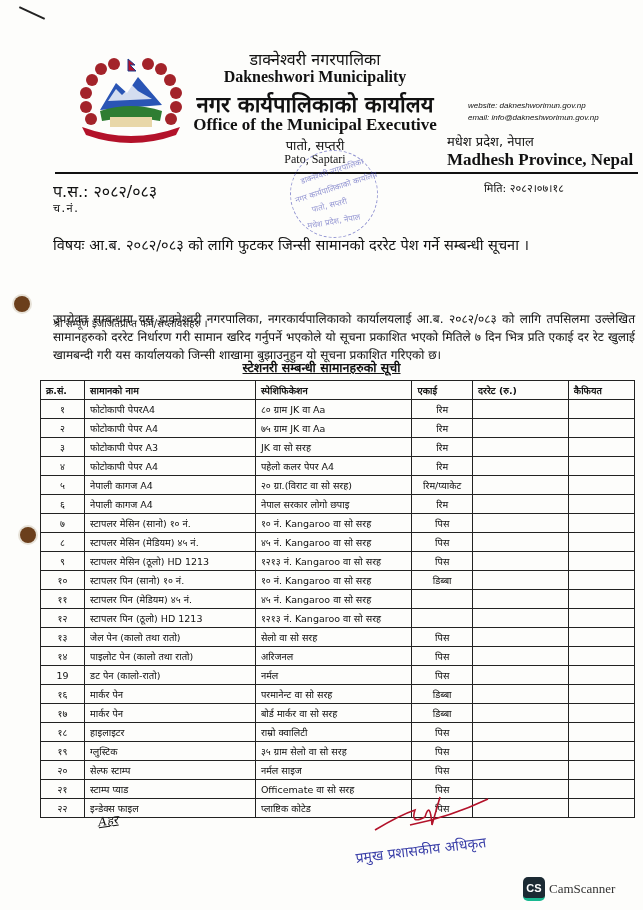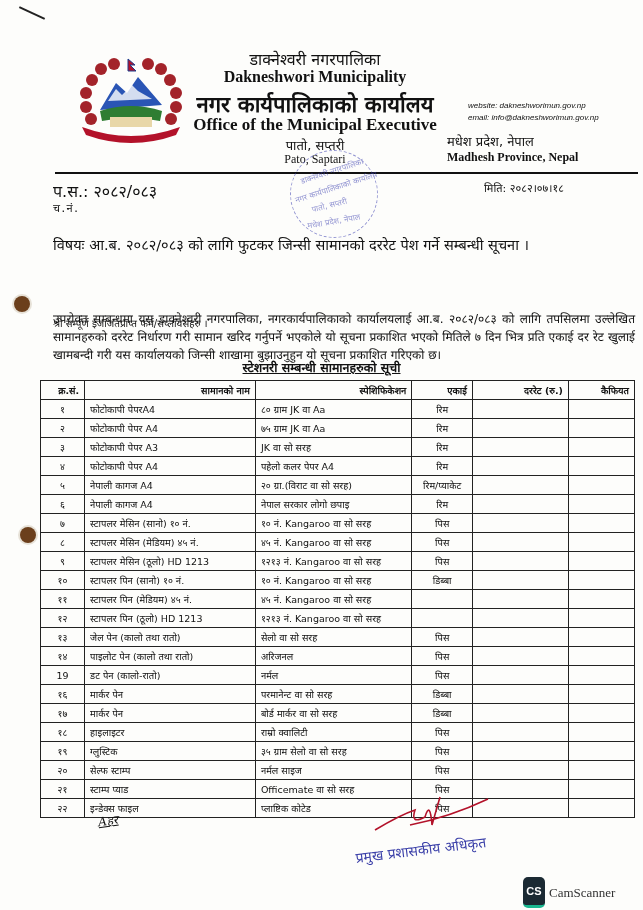--- a/index.html
+++ b/index.html
@@ -13,40 +13,40 @@
   .logo { position: absolute; left: 72px; top: 55px; width: 118px; height: 90px; }
   .hdr { position: absolute; text-align: center; left: 180px; width: 270px; }
   .h-np1 { top: 48px; font-size: 16px; font-family: "DejaVu Sans", sans-serif; }
   .h-en1 { top: 68px; font-size: 16px; font-weight: bold; }
   .h-np2 { top: 88px; font-size: 22px; font-weight: bold; font-family: "DejaVu Sans", sans-serif; }
   .h-en2 { top: 115px; font-size: 17px; font-weight: bold; }
   .h-np3 { top: 136px; font-size: 13px; font-family: "DejaVu Sans", sans-serif; }
   .h-en3 { top: 152px; font-size: 12px; }
   .contact { position: absolute; left: 447px; font-style: italic; font-size: 8px; font-family: "Liberation Sans", sans-serif; padding-left: 21px; }
   .prov-np { position: absolute; left: 447px; top: 132px; font-size: 13px; font-family: "DejaVu Sans", sans-serif; }
-  .prov-en { position: absolute; left: 447px; top: 150px; font-size: 12px; font-weight: bold; }
+  .prov-en { position: absolute; left: 447px; top: 150px; font-size: 17px; font-weight: bold; }
   .rule { position: absolute; left: 55px; top: 172px; width: 583px; height: 2px; background: #111; }
   .stamp { position: absolute; left: 290px; top: 150px; width: 86px; height: 86px; border-radius: 50%; border: 1.5px dashed #3b3fb0; opacity: .55; }
   .stamp span { position: absolute; color: #3b3fb0; font-size: 8px; font-family: "DejaVu Sans", sans-serif; white-space: nowrap; }
   .ref { position: absolute; left: 53px; top: 180px; font-size: 16px; font-family: "DejaVu Sans", sans-serif; }
   .chn { position: absolute; left: 53px; top: 200px; font-size: 11px; font-family: Liberation Mono, monospace; }
   .date { position: absolute; left: 484px; top: 180px; font-size: 11px; font-family: "DejaVu Sans", sans-serif; }
   .subject { position: absolute; left: 53px; top: 234px; width: 580px; font-size: 14.5px; font-family: "DejaVu Sans", sans-serif; white-space: nowrap; }
   .addressee { position: absolute; left: 53px; top: 280px; font-size: 10px; font-family: "DejaVu Sans", sans-serif; margin-top: 36px; }
   .body-text { position: absolute; left: 53px; top: 310px; width: 582px; font-size: 12px; line-height: 18px; font-family: "DejaVu Sans", sans-serif; text-align: justify; }
   .table-title { position: absolute; left: 0; width: 643px; top: 359px; text-align: center; font-size: 12.5px; font-weight: bold; font-family: "DejaVu Sans", sans-serif; text-decoration: underline; }
   table.items { position: absolute; left: 40px; top: 380px; width: 595px; border-collapse: collapse; font-family: "DejaVu Sans", sans-serif; font-size: 9.5px; }
   table.items th, table.items td { border: 1px solid #222; height: 18px; padding: 0 5px; }
-  table.items th { font-weight: bold; text-align: right; height: 18px; font-size: 9.5px; }
+  table.items th { font-weight: bold; text-align: left; height: 18px; font-size: 9.5px; }
   td.c { text-align: center; }
   .sig-left { position: absolute; left: 98px; top: 812px; font-size: 12px; font-style: italic; transform: rotate(-8deg); font-family: "DejaVu Serif", serif; text-decoration: underline; }
   .sig-right { position: absolute; left: 370px; top: 795px; width: 120px; height: 40px; }
   .officer { position: absolute; left: 355px; top: 840px; font-size: 14px; color: #3a3fa8; transform: rotate(-7deg); font-family: "DejaVu Sans", sans-serif; }
   .cs { position: absolute; left: 523px; top: 877px; display: flex; align-items: center; gap: 4px; font-family: "Liberation Serif", serif; font-size: 13px; color: #333; }
-  .cs-badge { width: 22px; height: 31px; border-radius: 5px; background: #1b2a33; color: #fff; font-family: "Liberation Sans", sans-serif; font-weight: bold; font-size: 11px; display: flex; align-items: center; justify-content: center; border-bottom: 3px solid #19b890; box-sizing: border-box; }
+  .cs-badge { width: 22px; height: 24px; border-radius: 5px; background: #1b2a33; color: #fff; font-family: "Liberation Sans", sans-serif; font-weight: bold; font-size: 11px; display: flex; align-items: center; justify-content: center; border-bottom: 3px solid #19b890; box-sizing: border-box; }
 </style>
 </head>
 <body>
 
 <div class="scan-mark"></div>
 <div class="punch" style="left:14px;top:296px;"></div>
 <div class="punch" style="left:20px;top:527px;"></div>
 
 <svg class="logo" viewBox="0 0 118 90">
   <g fill="#a3232a">

